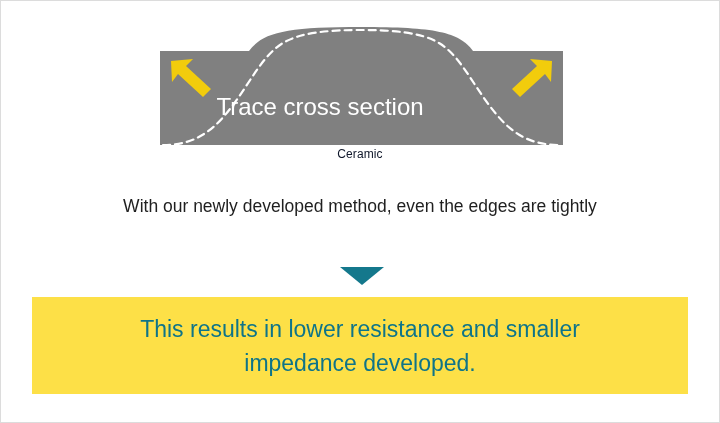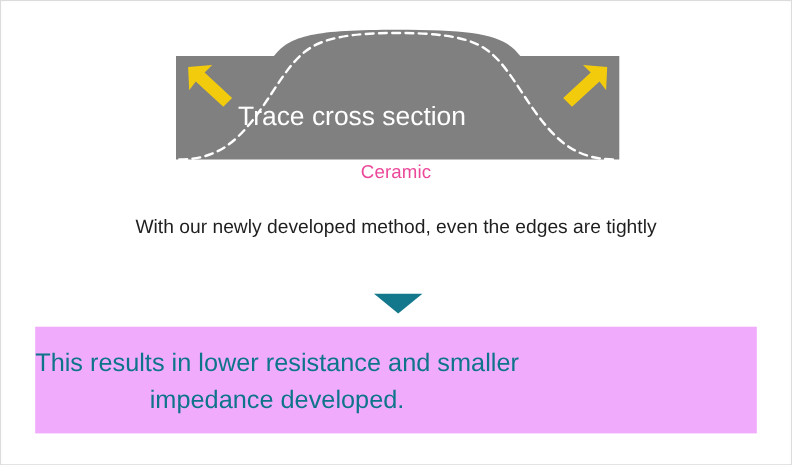--- a/index.html
+++ b/index.html
@@ -34,22 +34,22 @@
     display: block;
   }
 
   
   .ceramic-label {
     position: absolute;
     left: 0;
     top: 146px;
     width: 718px;
     text-align: center;
-    font-size: 17px;
-    color: #ec4899;
+    font-size: 12px;
+    color: #0f172a;
     letter-spacing: 0.1px;
   }
 
   
   .description {
     position: absolute;
     left: 0;
     top: 190px;
     width: 718px;
     text-align: center;
@@ -74,24 +74,24 @@
     border-top: 18px solid #14788c;
   }
 
   
   .conclusion {
     position: absolute;
     left: 31px;
     top: 296px;
     width: 656px;
     height: 97px;
-    background: #f0abfc;
+    background: #fde047;
     display: flex;
     align-items: center;
-    justify-content: flex-start;
+    justify-content: center;
   }
   .conclusion-text {
     text-align: center;
     color: #0e7489;
     font-size: 23px;
     line-height: 34px;
     font-weight: 400;
   }
   .conclusion-text .line {
     display: block;

